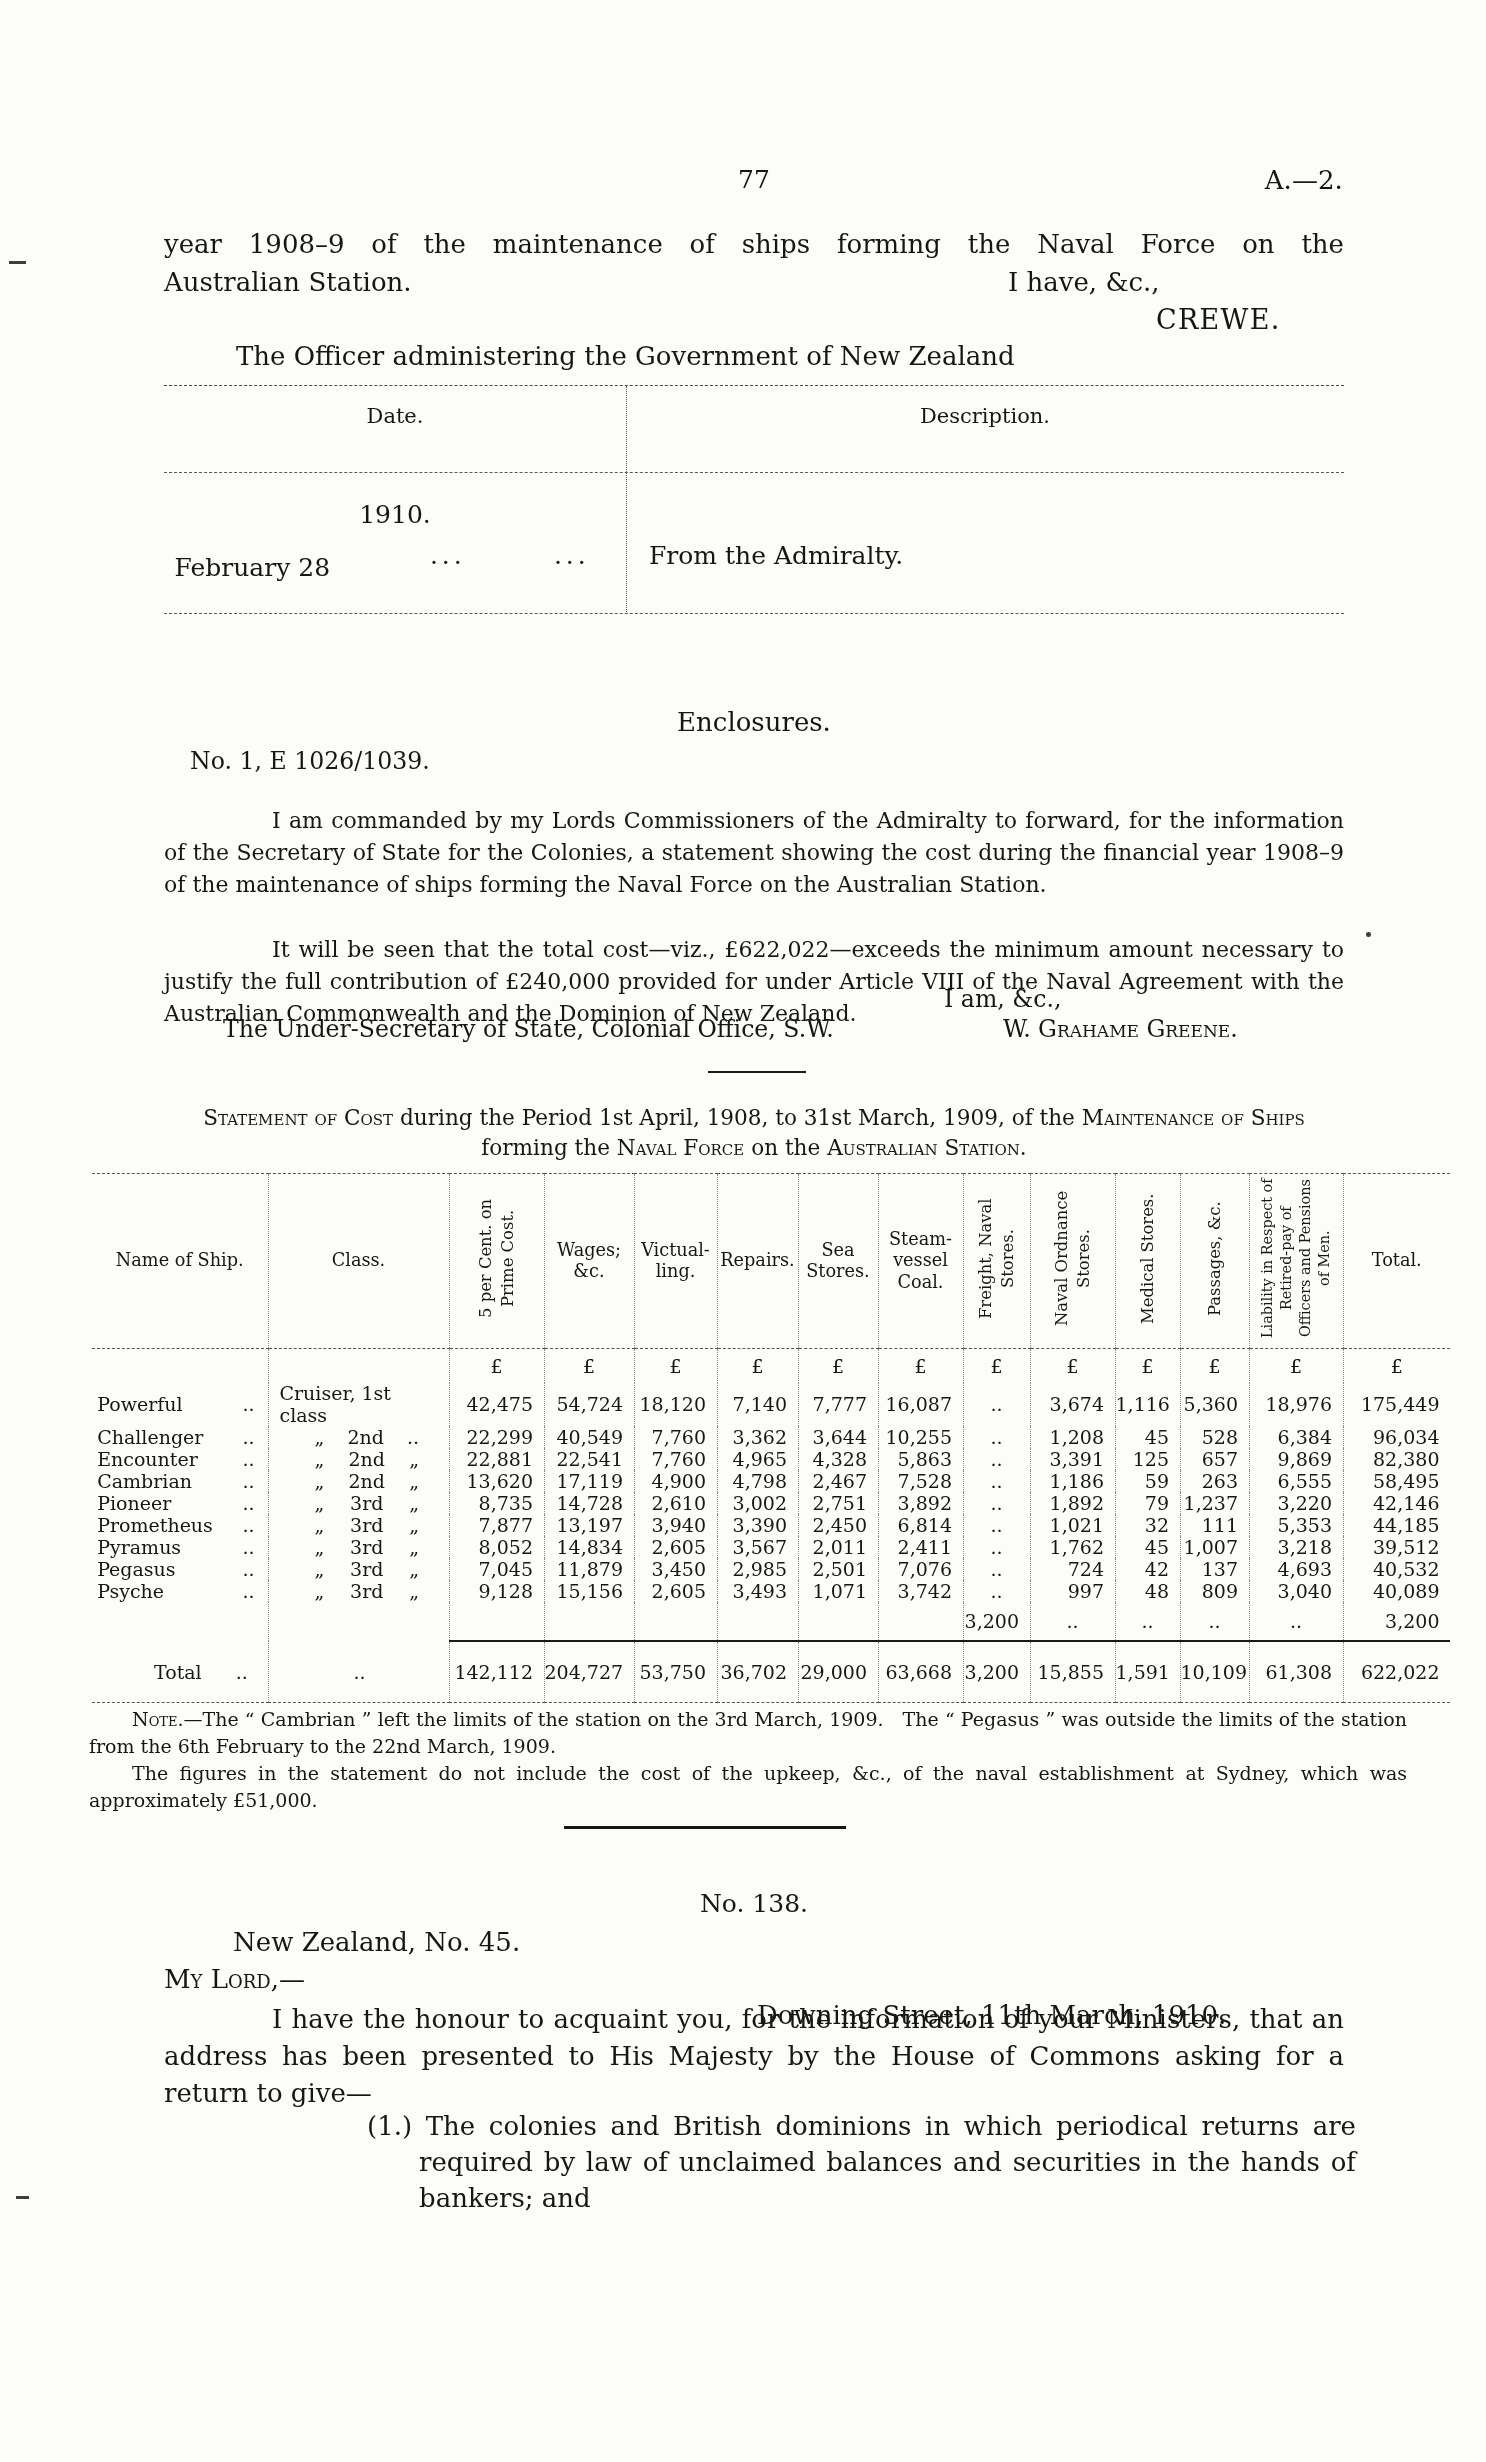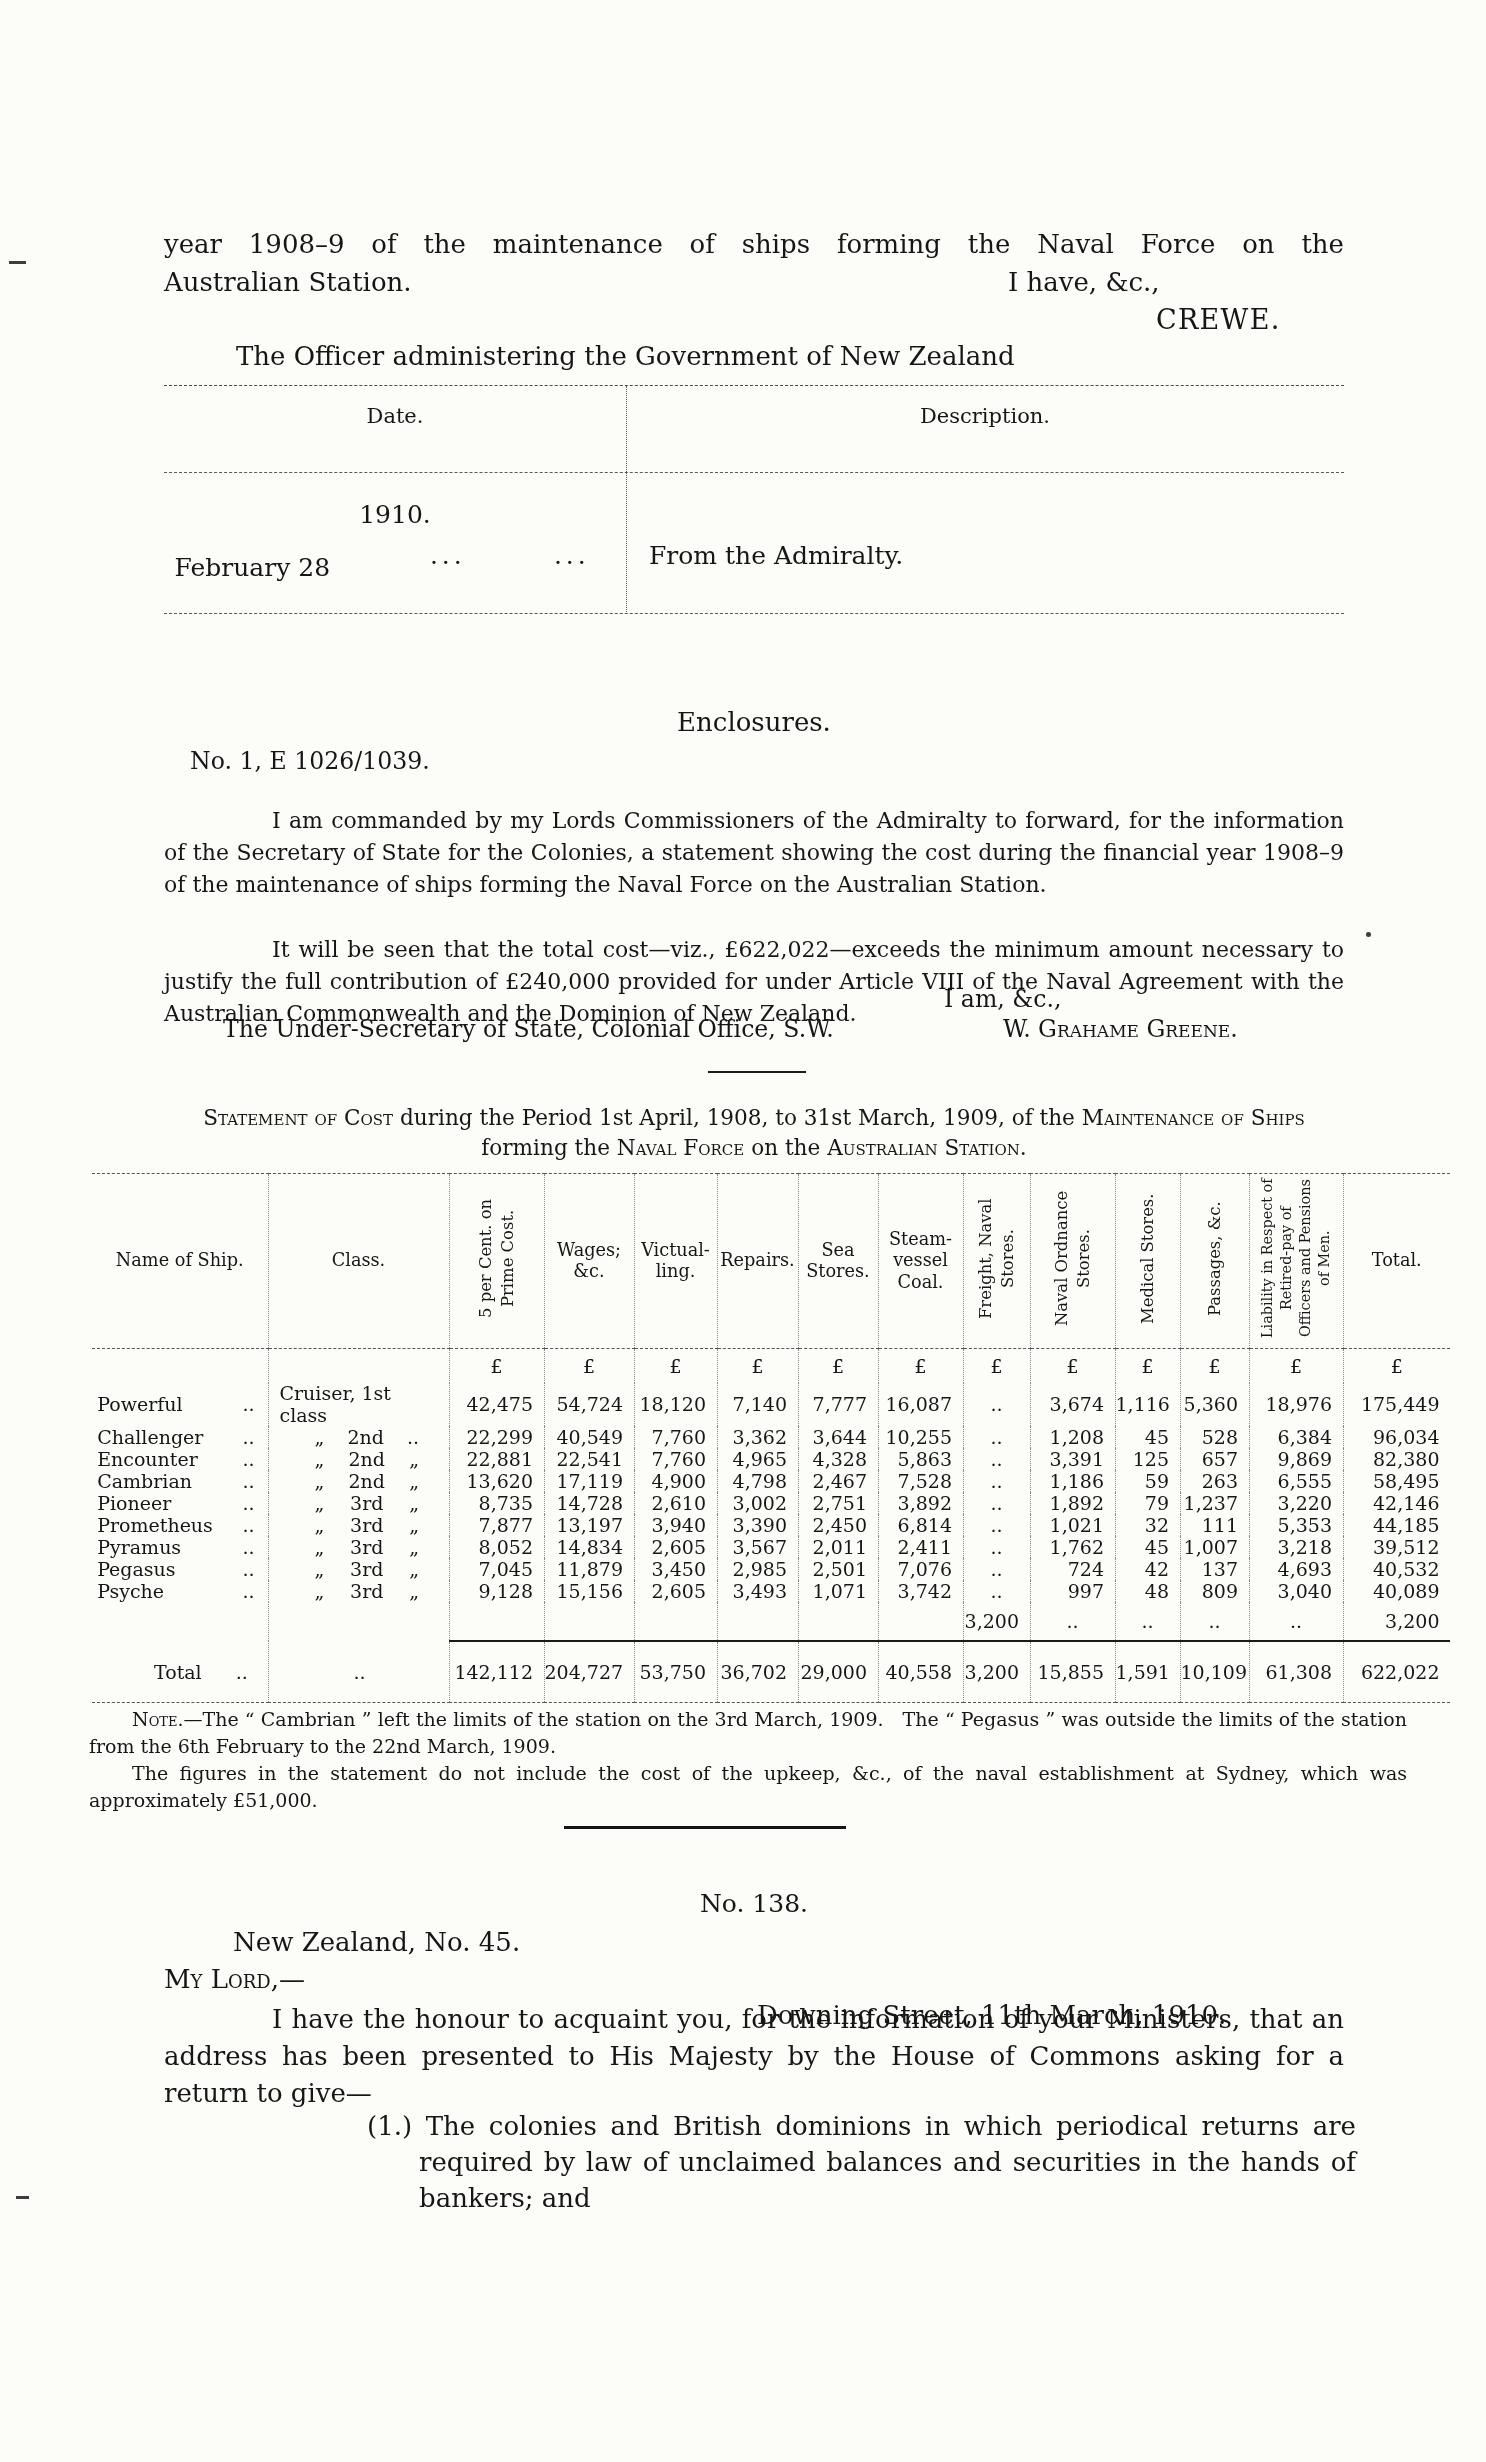--- a/index.html
+++ b/index.html
@@ -94,20 +94,24 @@
              padding-left:52px;text-indent:-52px;}
 
   
   .spk{position:absolute;background:#3d3d3d;}
 </style>
 </head>
 <body>
 
 <div class="page">
 
+  <div class="abs pg-head">
+    <span class="pg-num">77</span>
+    <span class="doc-ref">A.—2.</span>
+  </div>
 
   <div class="abs intro-l1 jall">year 1908–9 of the maintenance of ships forming the Naval Force on the</div>
   <div class="abs intro-l2">
     <span>Australian Station.</span>
     <span class="intro-have">I have, &amp;c.,</span>
   </div>
   <div class="abs crewe">CREWE.</div>
   <div class="abs officer">The Officer administering the Government of New Zealand</div>
   <div class="abs rule-a"></div>
 
@@ -462,21 +466,21 @@
               </div>
             </td>
         <td>
               <div class="tcls">..</div>
             </td>
         <td class="num">142,112</td>
         <td class="num">204,727</td>
         <td class="num">53,750</td>
         <td class="num">36,702</td>
         <td class="num">29,000</td>
-        <td class="num">40,558</td>
+        <td class="num">63,668</td>
         <td class="num">3,200</td>
         <td class="num">15,855</td>
         <td class="num">1,591</td>
         <td class="num">10,109</td>
         <td class="num">61,308</td>
         <td class="num">622,022</td>
       </tr>
     </tbody>
       </table>
   </div>

